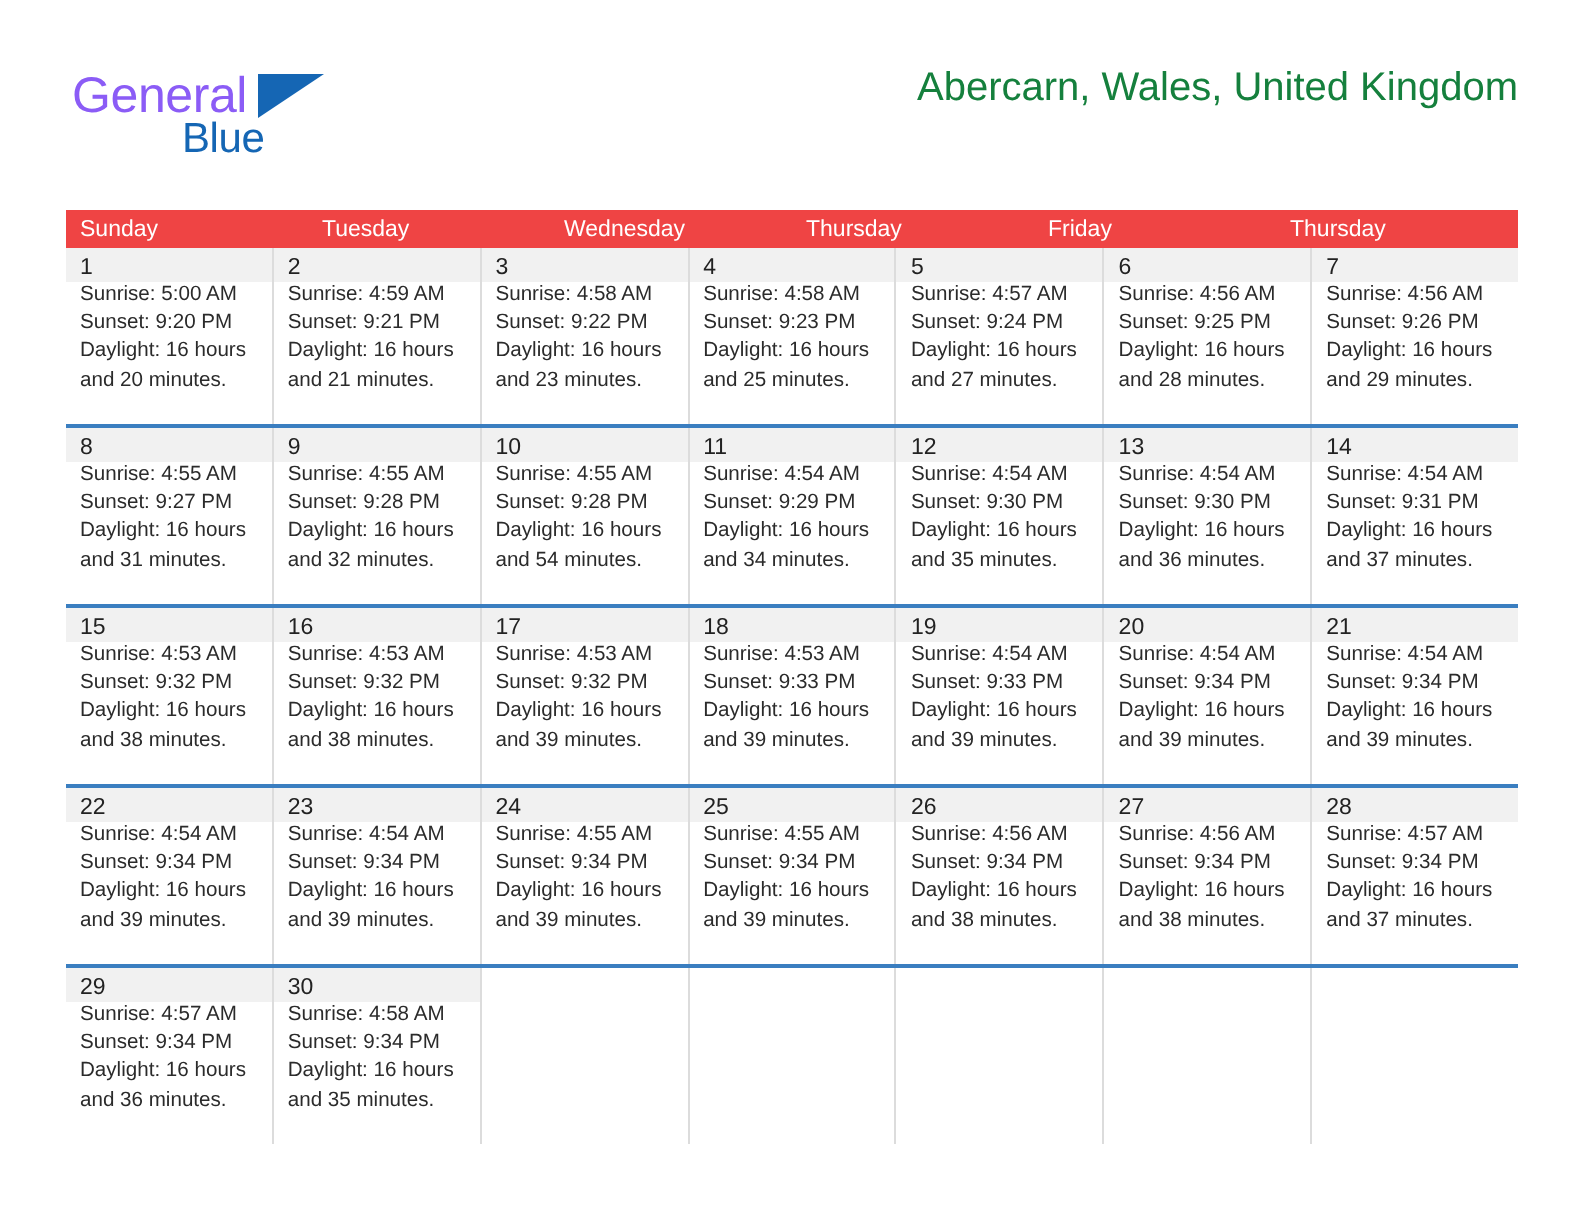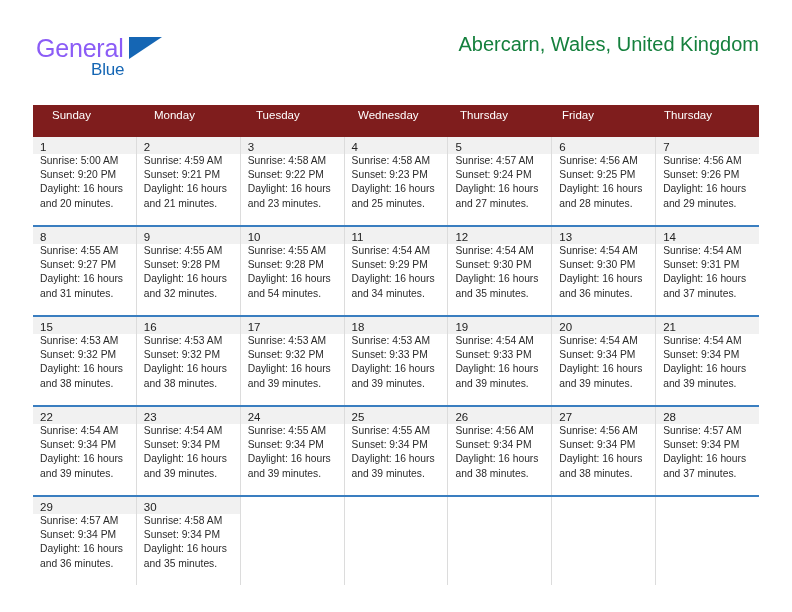--- a/index.html
+++ b/index.html
@@ -45,21 +45,21 @@
     font-size: 25px;
     line-height: 28px;
     color: #8b5cf6;
     letter-spacing: -0.2px;
     font-weight: 400;
   }
   .brand-blue {
     position: absolute;
     left: 58px;
     top: 22px;
-    font-size: 17px;
+    font-size: 21px;
     line-height: 28px;
     color: #1566b4;
     letter-spacing: -0.2px;
     font-weight: 400;
   }
   .brand-flag {
     position: absolute;
     left: 96px;
     top: 3px;
     width: 0;
@@ -93,23 +93,22 @@
   
   .calendar {
     position: absolute;
     left: 33px;
     top: 105px;
     width: 726px;
   }
 
   .dow-row {
     display: flex;
-    background: #7f1d1d;
-    height: 32px;
-    padding-left: 12px;
+    background: #ef4444;
+    height: 19px;
   }
   .dow-cell {
     flex: 1 1 0;
     color: #ffffff;
     font-size: 11.5px;
     line-height: 20px;
     padding-left: 7px;
     box-sizing: border-box;
     white-space: nowrap;
   }
@@ -176,21 +175,20 @@
     <div class="title-wrap">
       <div class="cal-subtitle">Abercarn, Wales, United Kingdom</div>
     </div>
 
   </div>
 
   <div class="calendar">
 
     <div class="dow-row">
       <div class="dow-cell">Sunday</div>
-      <div class="dow-cell">Monday</div>
       <div class="dow-cell">Tuesday</div>
       <div class="dow-cell">Wednesday</div>
       <div class="dow-cell">Thursday</div>
       <div class="dow-cell">Friday</div>
       <div class="dow-cell">Thursday</div>
     </div>
 
     <div id="weeks-container">
         <div class="week-row first">
           <div class="day-cell">

